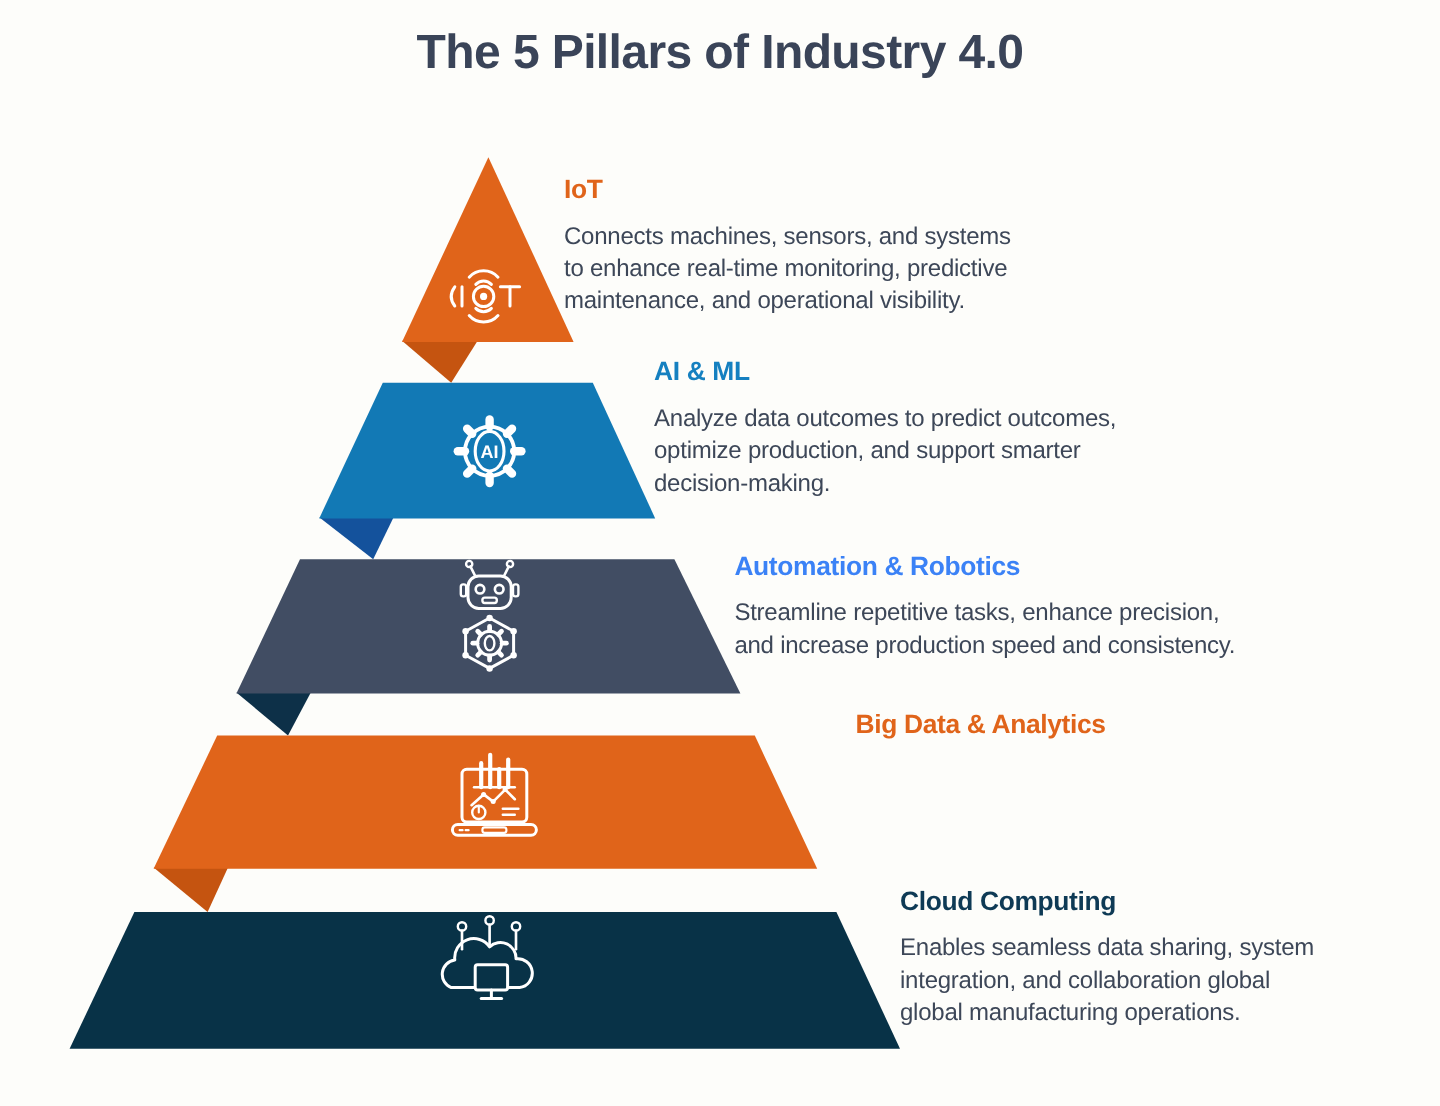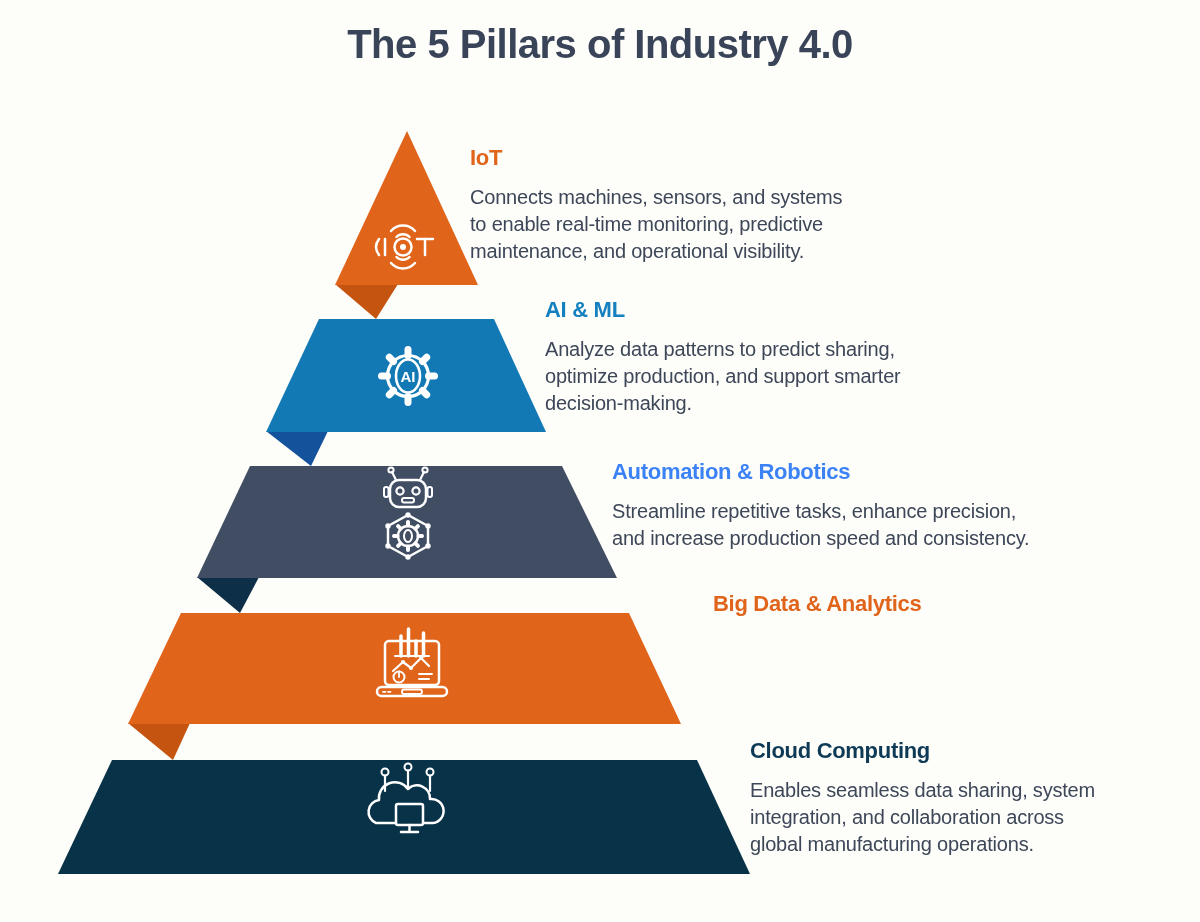--- a/index.html
+++ b/index.html
@@ -145,29 +145,29 @@
       <rect x="-13" y="-9" width="27" height="21" rx="2" stroke-width="2.5" fill="#083247"></rect>
       <line x1="0.5" y1="12" x2="0.5" y2="18" stroke-width="2.5"></line>
       <line x1="-8" y1="19" x2="9" y2="19" stroke-width="2.5"></line>
     </g>
   </svg>
 
   <div class="tier-block" style="left:470px;top:142px;">
     <div class="tier-heading" style="color: rgb(224, 100, 26);">IoT</div>
     <div class="tier-desc">
       <div>Connects machines, sensors, and systems</div>
-      <div>to enable real-time monitoring, predictive</div>
+      <div>to enhance real-time monitoring, predictive</div>
       <div>maintenance, and operational visibility.</div>
     </div>
   </div>
 
   <div class="tier-block" style="left:545px;top:294px;">
     <div class="tier-heading" style="color: rgb(21, 128, 192);">AI &amp; ML</div>
     <div class="tier-desc">
-      <div>Analyze data patterns to predict sharing,</div>
+      <div>Analyze data outcomes to predict outcomes,</div>
       <div>optimize production, and support smarter</div>
       <div>decision-making.</div>
     </div>
   </div>
 
   <div class="tier-block" style="left:612px;top:456px;">
     <div class="tier-heading" style="color: #3b82f6;">Automation &amp; Robotics</div>
     <div class="tier-desc">
       <div>Streamline repetitive tasks, enhance precision,</div>
       <div>and increase production speed and consistency.</div>
@@ -175,18 +175,18 @@
   </div>
 
   <div class="tier-block" style="left:680px;top:588px;">
     <div class="tier-heading" style="color: rgb(224, 100, 26); margin-left: 33px;">Big Data &amp; Analytics</div>
   </div>
 
   <div class="tier-block" style="left:750px;top:735px;">
     <div class="tier-heading" style="color: rgb(14, 58, 85);">Cloud Computing</div>
     <div class="tier-desc">
       <div>Enables seamless data sharing, system</div>
-      <div>integration, and collaboration across</div>
+      <div>integration, and collaboration global</div>
       <div>global manufacturing operations.</div>
     </div>
   </div>
 
 </div>
 
 </body></html>

